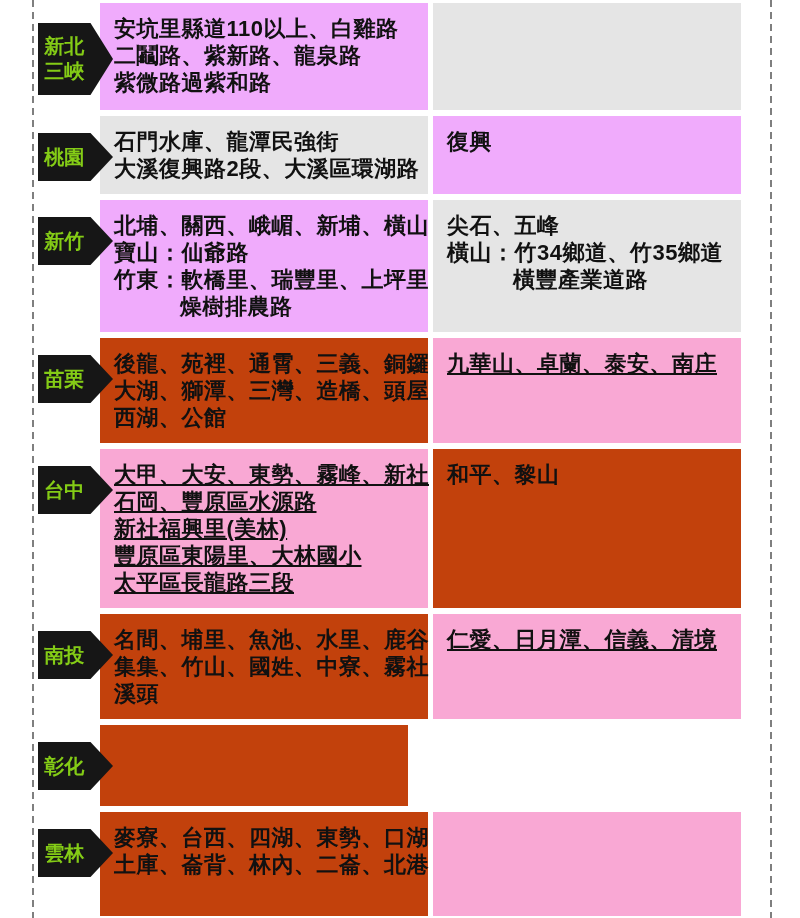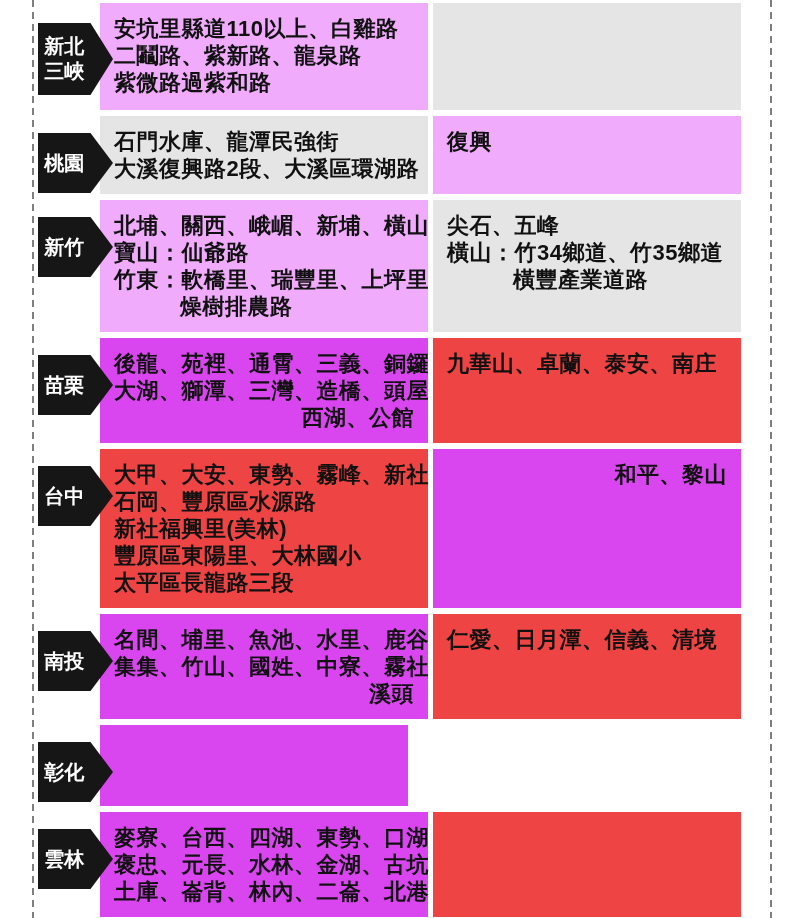--- a/index.html
+++ b/index.html
@@ -43,42 +43,42 @@
     line-height: 27px;
     letter-spacing: 0.5px;
   }
   .cell.left  { width: 328px; }
   .cell.right { width: 308px; }
   .line { white-space: nowrap; }
   .line.indent { padding-left: 3em; }
 
   .blue-light  { background: #f0abfc; }
   .blue-dark   { background: #e5e5e5; }
-  .green-light { background: #ef4444; }
-  .green-dark  { background: #d946ef; text-align: right; }
+  .green-light { background: #f9a8d4; text-decoration: underline; }
+  .green-dark  { background: #c2410c; }
 
   .region-label {
     position: absolute;
     left: 0;
     width: 75px;
     background: #161616;
-    color: #ffffff;
+    color: #84cc16;
     clip-path: polygon(0 0, 70% 0, 100% 50%, 70% 100%, 0 100%);
     display: flex;
     align-items: center;
     z-index: 2;
   }
   .region-label .label-text {
     width: 70%;
     text-align: center;
     font-weight: 700;
     font-size: 20px;
     line-height: 25px;
   }
-  .region-label.one-line { height: 60px; top: 17px; }
+  .region-label.one-line { height: 48px; top: 17px; }
   .region-label.two-line { height: 72px; top: 20px; }
 
   
   .row:nth-child(1) .cell { min-height: 107px; }
   .row:nth-child(2) .cell { min-height: 78px;  }
   .row:nth-child(3) .cell { min-height: 132px; }
   .row:nth-child(4) .cell { min-height: 105px; }
   .row:nth-child(5) .cell { min-height: 155px; }
   .row:nth-child(6) .cell { min-height: 105px; }
   .row:nth-child(7) .cell { min-height: 81px;  }
@@ -201,19 +201,18 @@
   </div>
 
   <div class="row">
     <div class="region-label one-line">
       <div class="label-text">
         <div>雲林</div>
       </div>
     </div>
     <div class="cell left green-dark">
       <div class="line">麥寮、台西、四湖、東勢、口湖</div>
-      <div class="line">褒忠、元長、水林、金湖、古坑</div>
       <div class="line">土庫、崙背、林內、二崙、北港</div>
     </div>
     <div class="cell right green-light"></div>
   </div>
 
 </div>
 
 </body></html>

